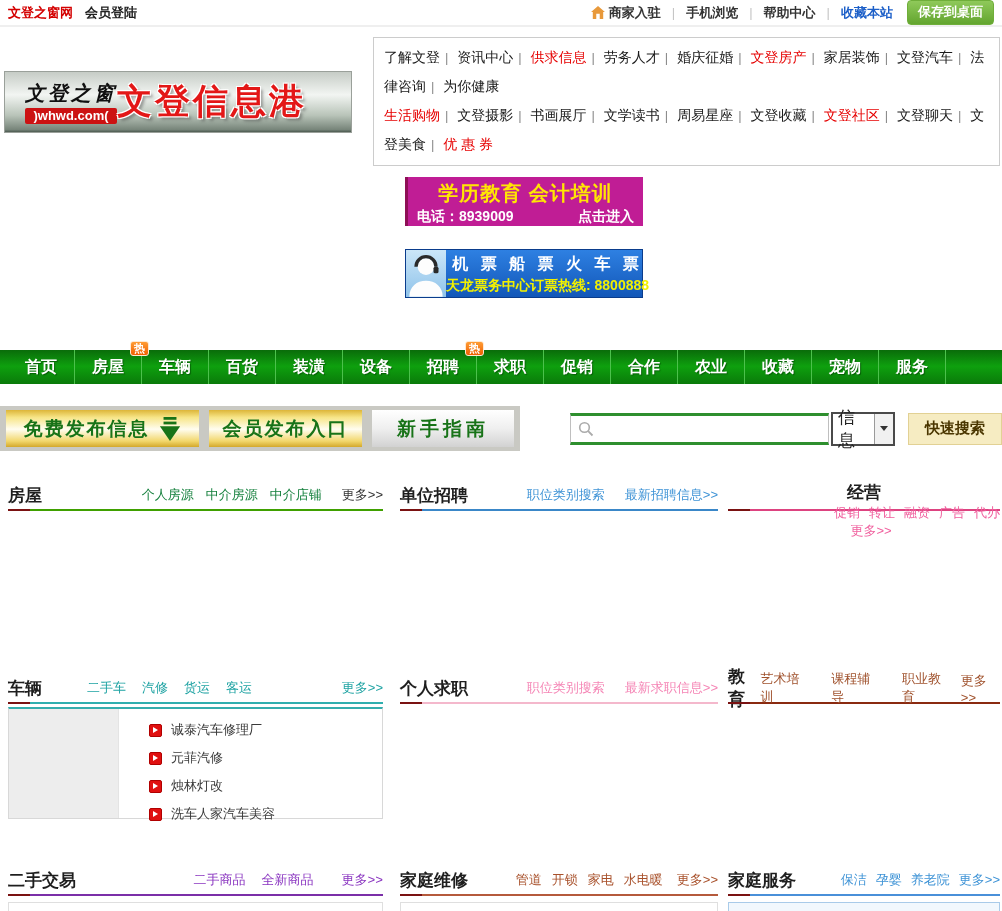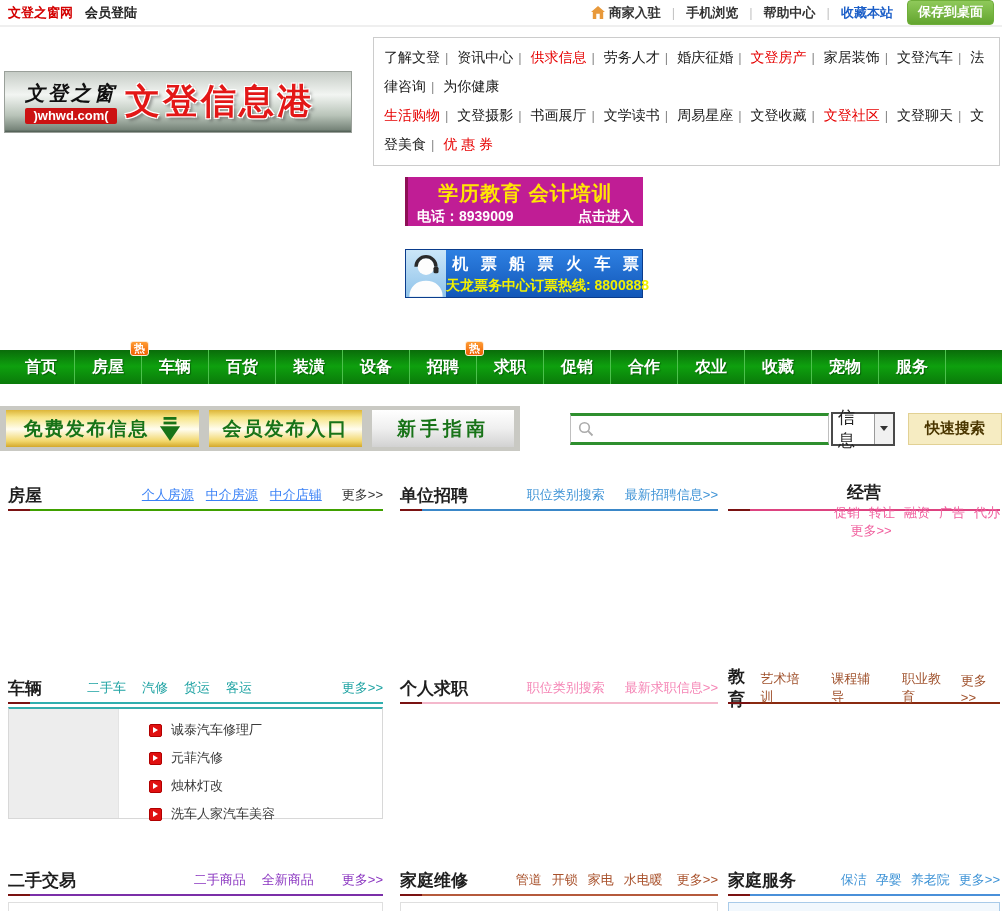--- a/index.html
+++ b/index.html
@@ -23,21 +23,21 @@
   
   .header { display:flex; align-items:center; padding:10px 2px 0 4px; }
   .logo { width:348px; height:62px; border:1px solid #9AA09A; position:relative;
     background:linear-gradient(180deg,#C6CCC6 0%,#F2F5F2 38%,#B9C4B9 72%,#77857A 96%,#4C5A50 100%);
     display:flex; align-items:center; cursor:pointer; }
   .logo-left { margin-left:20px; text-align:center; }
   .logo-callig { font-family:"DejaVu Serif","Liberation Serif",serif; font-style:italic;
     font-weight:bold; font-size:20px; color:#101010; letter-spacing:3px; display:block; }
   .logo-domain { display:block; margin-top:1px; background:#CC1212; color:#fff;
     font-weight:bold; font-size:13px; line-height:16px; padding:0 5px; border-radius:2px; }
-  .logo-title { margin-left:8px; font-size:35px; font-weight:bold; color:#E31717; letter-spacing:3px;
+  .logo-title { margin-left:0; font-size:35px; font-weight:bold; color:#E31717; letter-spacing:3px;
     text-shadow:-1px -1px 0 #fff,1px -1px 0 #fff,-1px 1px 0 #fff,1px 1px 0 #fff,3px 3px 3px rgba(60,60,60,.45); }
   .header-links { margin-left:auto; width:627px; border:1px solid #CCC; padding:5px 10px 6px;
     font-size:14px; line-height:29px; color:#1A1A1A; }
   .hl { color:#1A1A1A; }
   .hl.red { color:#E60000; }
   .hl-sep { color:#8A8A8A; margin:0 5px; font-size:13px; }
 
   
   .banners { margin:11px 0 0 405px; width:238px; }
   .banner1 { height:49px; background:#C01D95; padding:3px 9px 0; cursor:pointer;
@@ -98,33 +98,33 @@
   .r1 { height:193px; } .r2 { height:192px; }
   .sec-head { display:flex; align-items:center; height:30px; margin-top:5px;
     border-bottom:2px solid #999; position:relative; }
   .sec-head::before { content:""; position:absolute; left:0; bottom:-2px; width:22px; height:2px;
     background:#7A1212; }
   .sec-title { font-size:17px; font-weight:bold; color:#1E1E1E; }
   .sec-links { margin-left:auto; display:flex; gap:12px; font-size:13px; }
   .sec-more { margin-left:20px; font-size:13px; }
 
   .s-house .sec-head { border-bottom-color:#3FA000; }
-  .s-house .sec-links a { color:#3b82f6;text-decoration:underline; } .s-house .sec-more { color:#333; }
+  .s-house .sec-links a { color:#15803d; } .s-house .sec-more { color:#333; }
   .s-jobs .sec-head { border-bottom-color:#3A87C8; }
   .s-jobs .sec-links a, .s-jobs .sec-more { color:#3E93D6; }
   .s-biz .sec-head { border-bottom-color:#DD4380;flex-direction:column; }
   .s-biz .sec-links a, .s-biz .sec-more { color:#F0609E; }
   .s-car .sec-head { border-bottom-color:#2FAFAF; }
   .s-car .sec-links a, .s-car .sec-more { color:#1FA3A3; }
   .s-seek .sec-head { border-bottom-color:#F4B8CC; }
   .s-seek .sec-links a, .s-seek .sec-more { color:#F585B5; }
   .s-edu .sec-head { border-bottom-color:#8A2A10; }
   .s-edu .sec-links a, .s-edu .sec-more { color:#A0522D; }
   .s-used .sec-head { border-bottom-color:#7B2FA8; }
-  .s-used .sec-links a, .s-used .sec-more { color:#8A35C0; }
+  .s-used .sec-links a, .s-used .sec-more { color:#8A35C0;font-family:Liberation Mono, monospace; }
   .s-repair .sec-head { border-bottom-color:#B55A3C; }
   .s-repair .sec-links a, .s-repair .sec-more { color:#A8502A; }
   .s-service .sec-head { border-bottom-color:#4A90D9; }
   .s-service .sec-links a, .s-service .sec-more { color:#3E93D6; }
 
   
   .car-box { margin-top:3px; height:112px; display:flex; background:#fff;
     border:1px solid #D8D8D8; border-top:2px solid #35ADAD; }
   .car-photo { width:110px; background:#EDEDED; border-right:1px solid #E4E4E4; }
   .car-list { flex:1; padding:7px 0 0 30px; }

